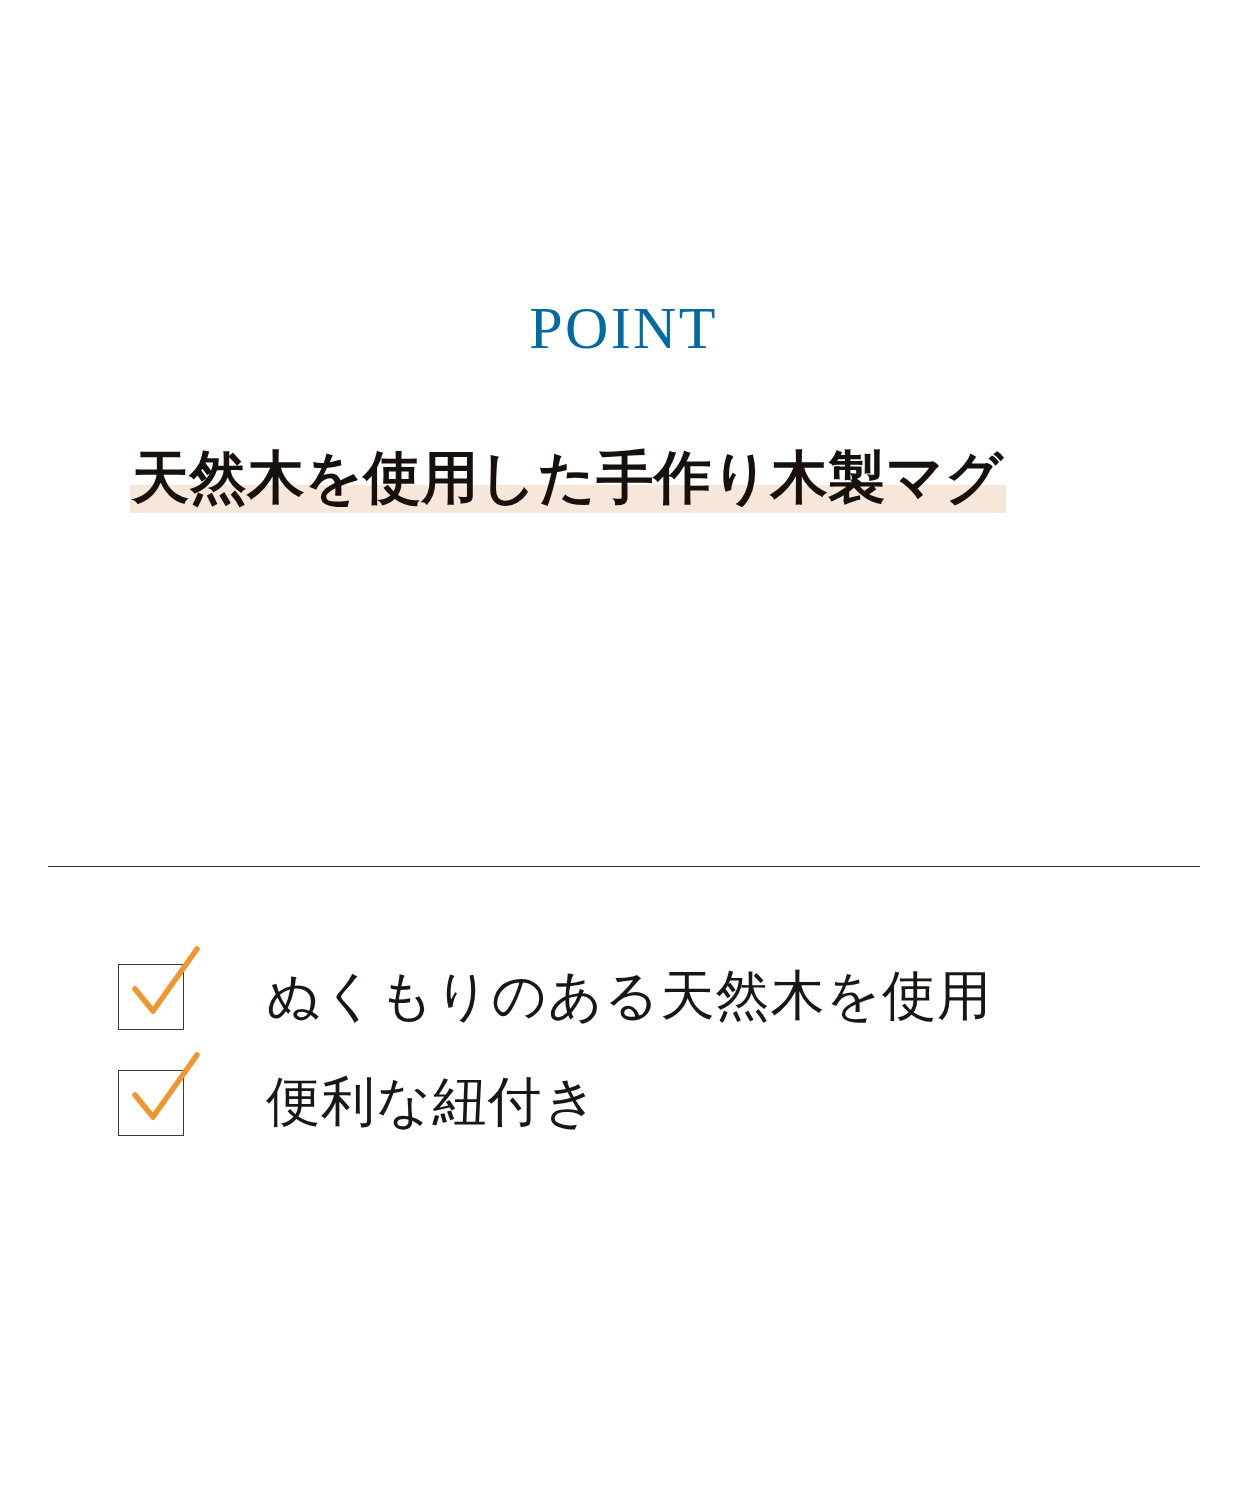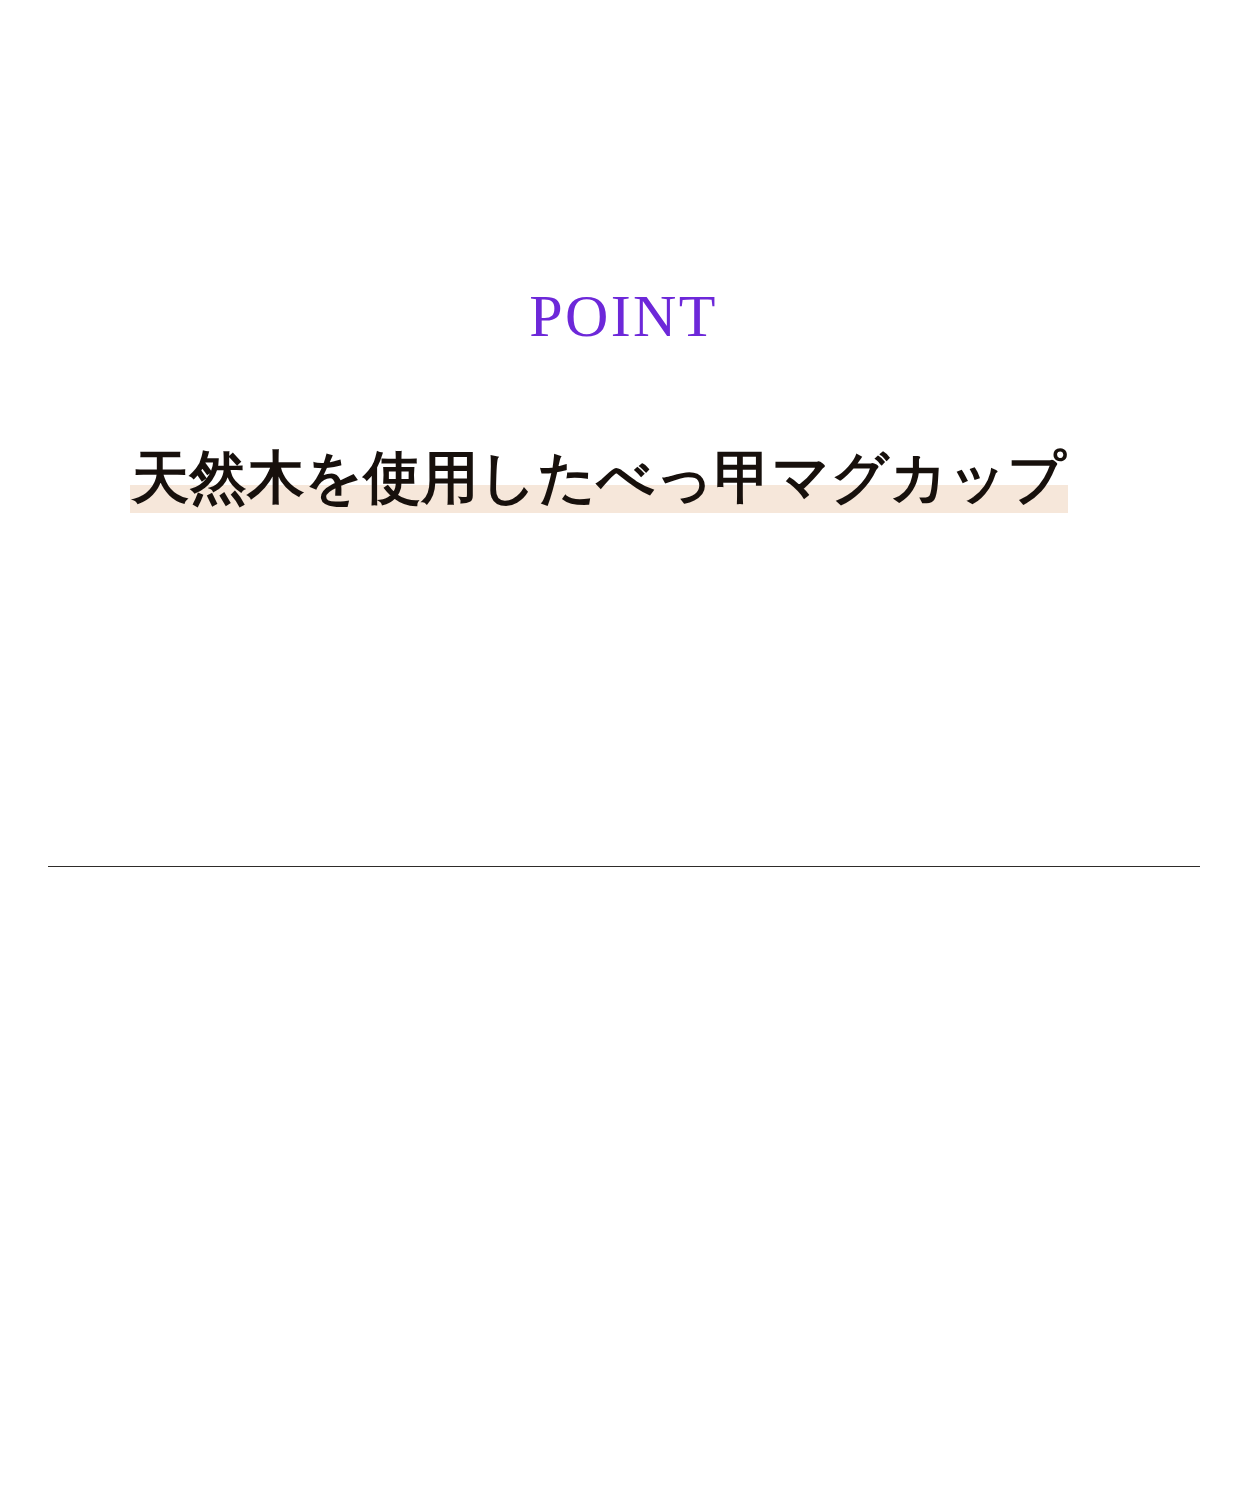--- a/index.html
+++ b/index.html
@@ -20,29 +20,29 @@
   .page {
     position: relative;
     width: 1247px;
     height: 1496px;
     box-sizing: border-box;
   }
 
   
   .point-title {
     position: absolute;
-    top: 246px;
+    top: 258px;
     left: 0;
     width: 100%;
     text-align: center;
     font-family: "Liberation Serif", "DejaVu Serif", serif;
     font-size: 60px;
     line-height: 1;
     letter-spacing: 0.04em;
-    color: #6d28d9;
+    color: #0369a1;
     font-weight: 400;
   }
 
   
   .headline-wrap {
     position: absolute;
     top: 440px;
     left: 130px;
     width: 1000px;
   }
@@ -125,20 +125,41 @@
   }
 </style>
 </head>
 <body>
 
 <div class="page">
 
   <h1 class="point-title">POINT</h1>
 
   <div class="headline-wrap">
-    <span class="headline">天然木を使用したべっ甲マグカップ</span>
+    <span class="headline">天然木を使用した手作り木製マグ</span>
   </div>
 
 
   <div class="divider"></div>
 
+  <div class="features">
+
+    <div class="feature-row">
+      <span class="check-box">
+        <svg viewBox="0 0 80 82" xmlns="http://www.w3.org/2000/svg" aria-hidden="true">
+          <path d="M10 44 L28 66 L72 4" fill="none" stroke="#f0962a" stroke-width="5.5" stroke-linecap="round" stroke-linejoin="round"></path>
+        </svg>
+      </span>
+      <span class="feature-label">ぬくもりのある天然木を使用</span>
+    </div>
+
+    <div class="feature-row">
+      <span class="check-box">
+        <svg viewBox="0 0 80 82" xmlns="http://www.w3.org/2000/svg" aria-hidden="true">
+          <path d="M10 44 L28 66 L72 4" fill="none" stroke="#f0962a" stroke-width="5.5" stroke-linecap="round" stroke-linejoin="round"></path>
+        </svg>
+      </span>
+      <span class="feature-label">便利な紐付き</span>
+    </div>
+
+  </div>
 
 </div>
 
 </body></html>

